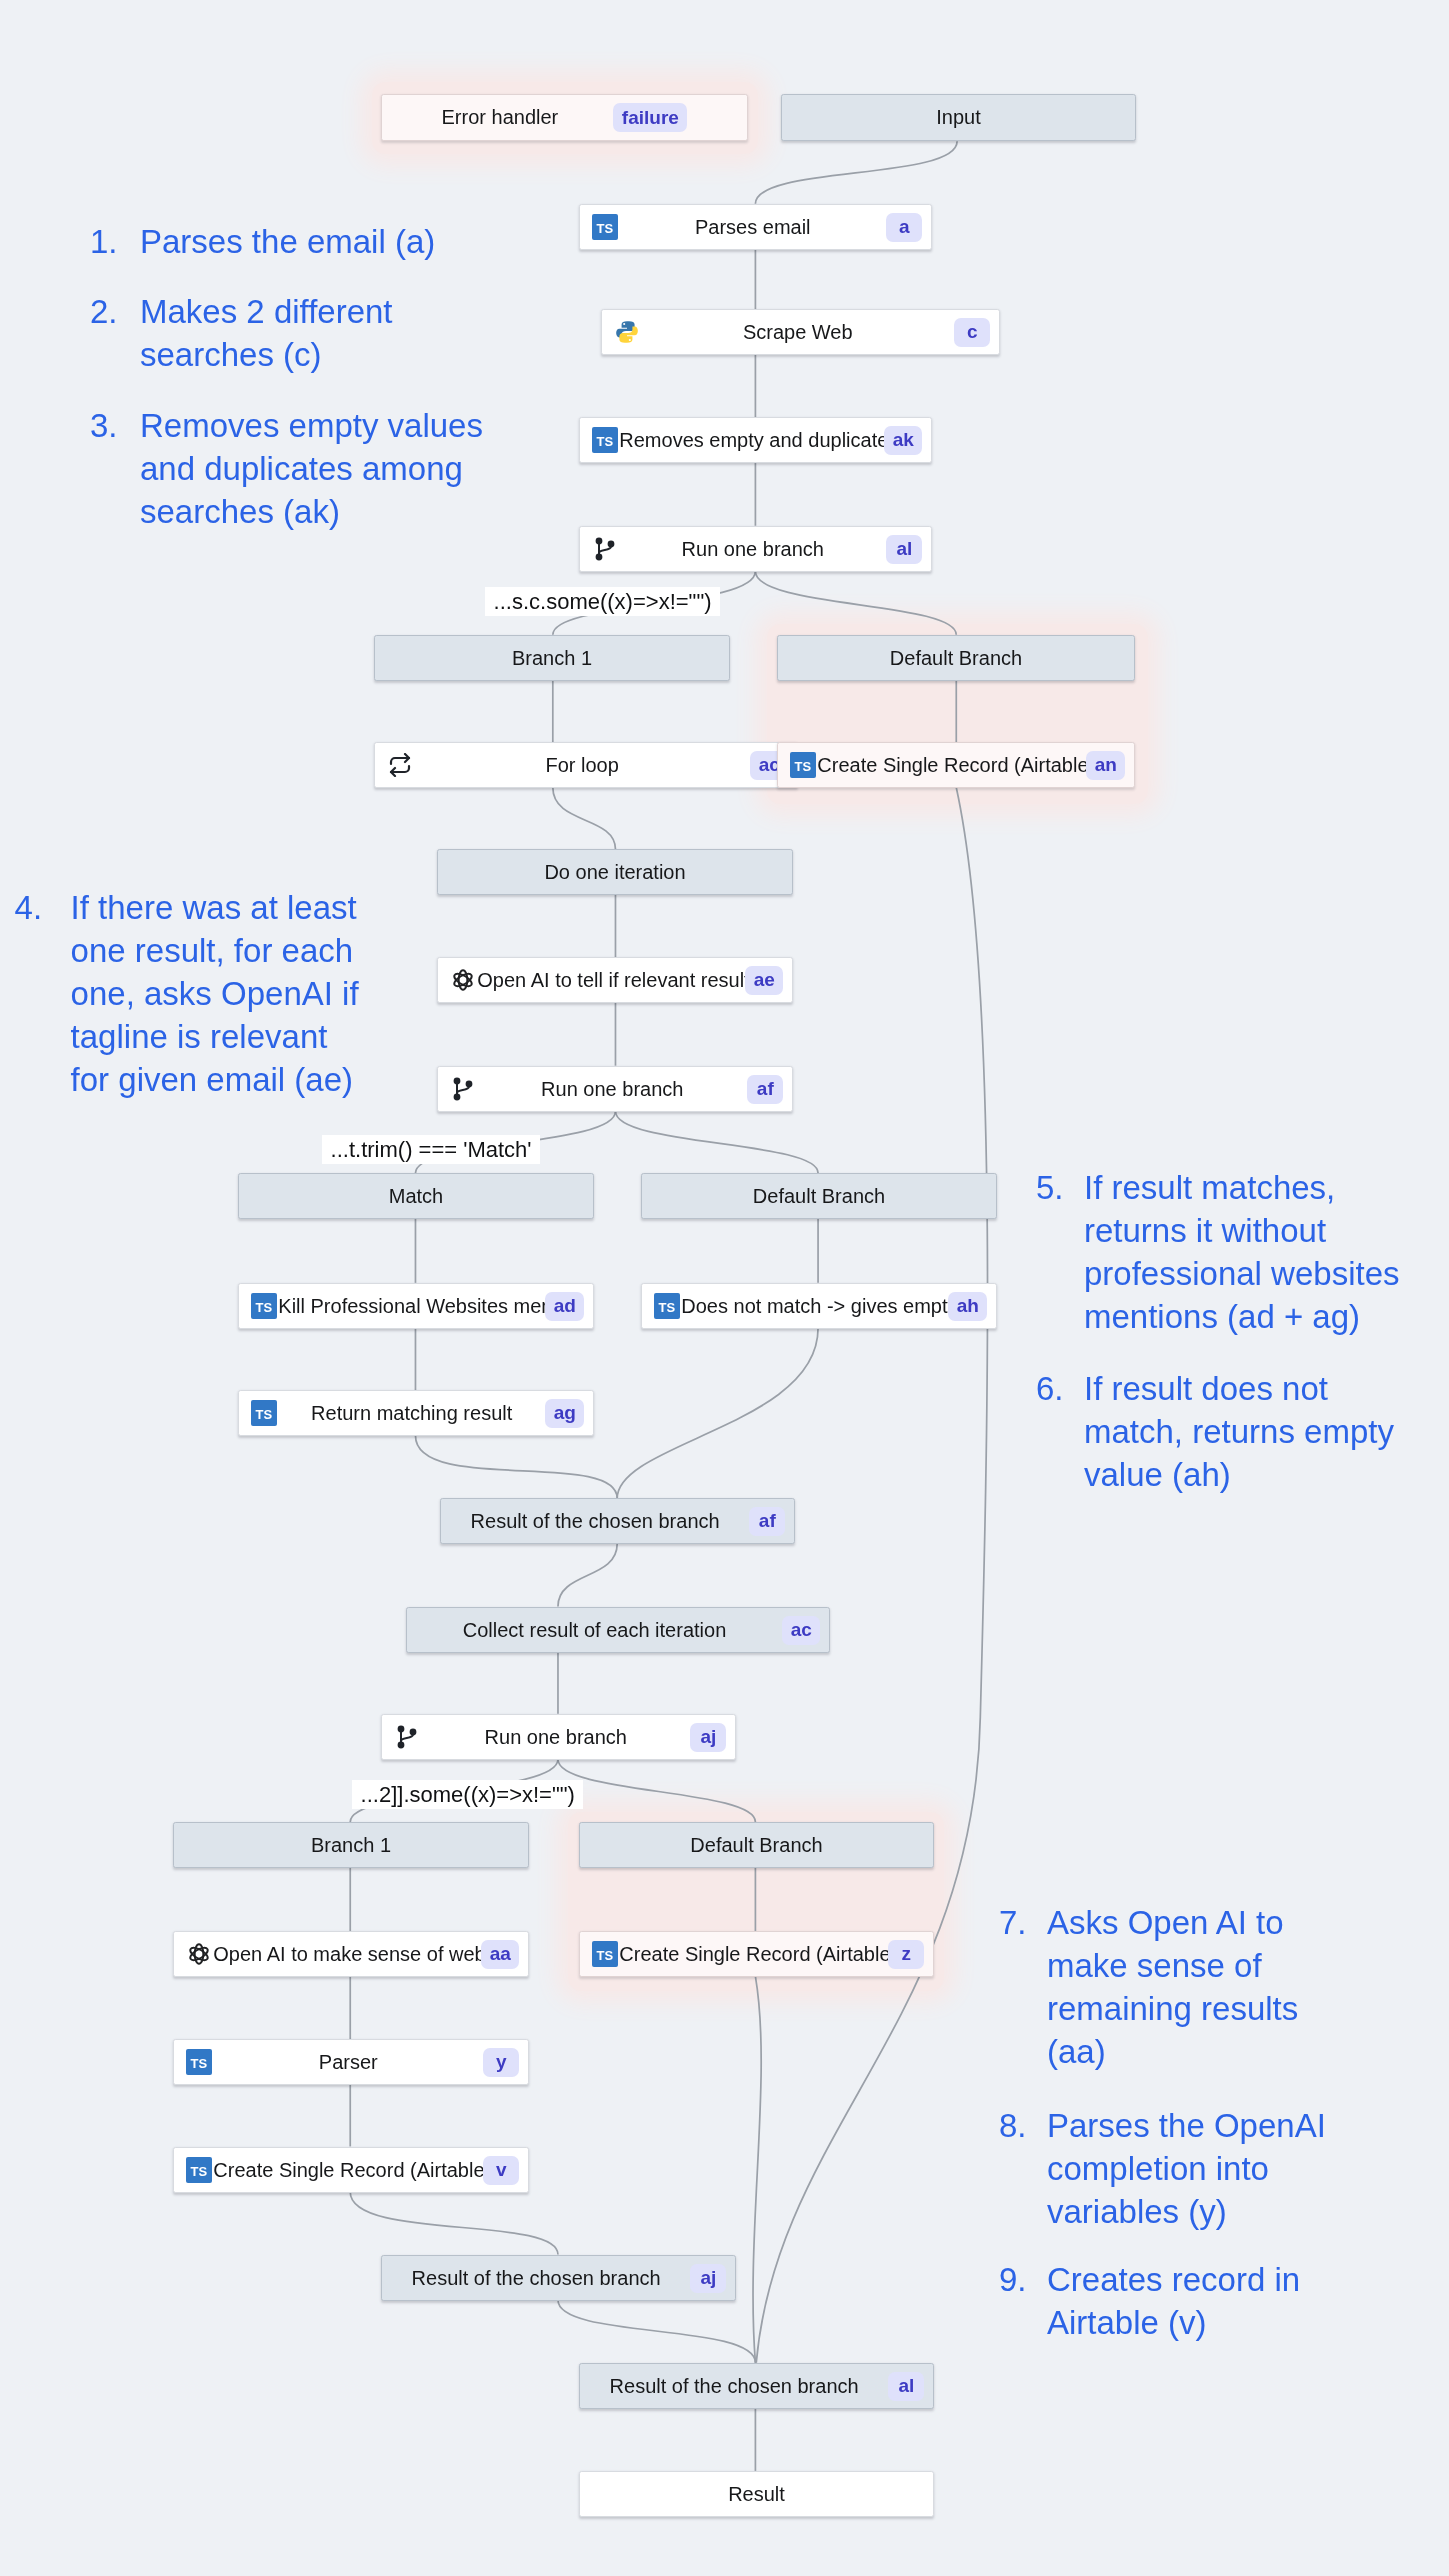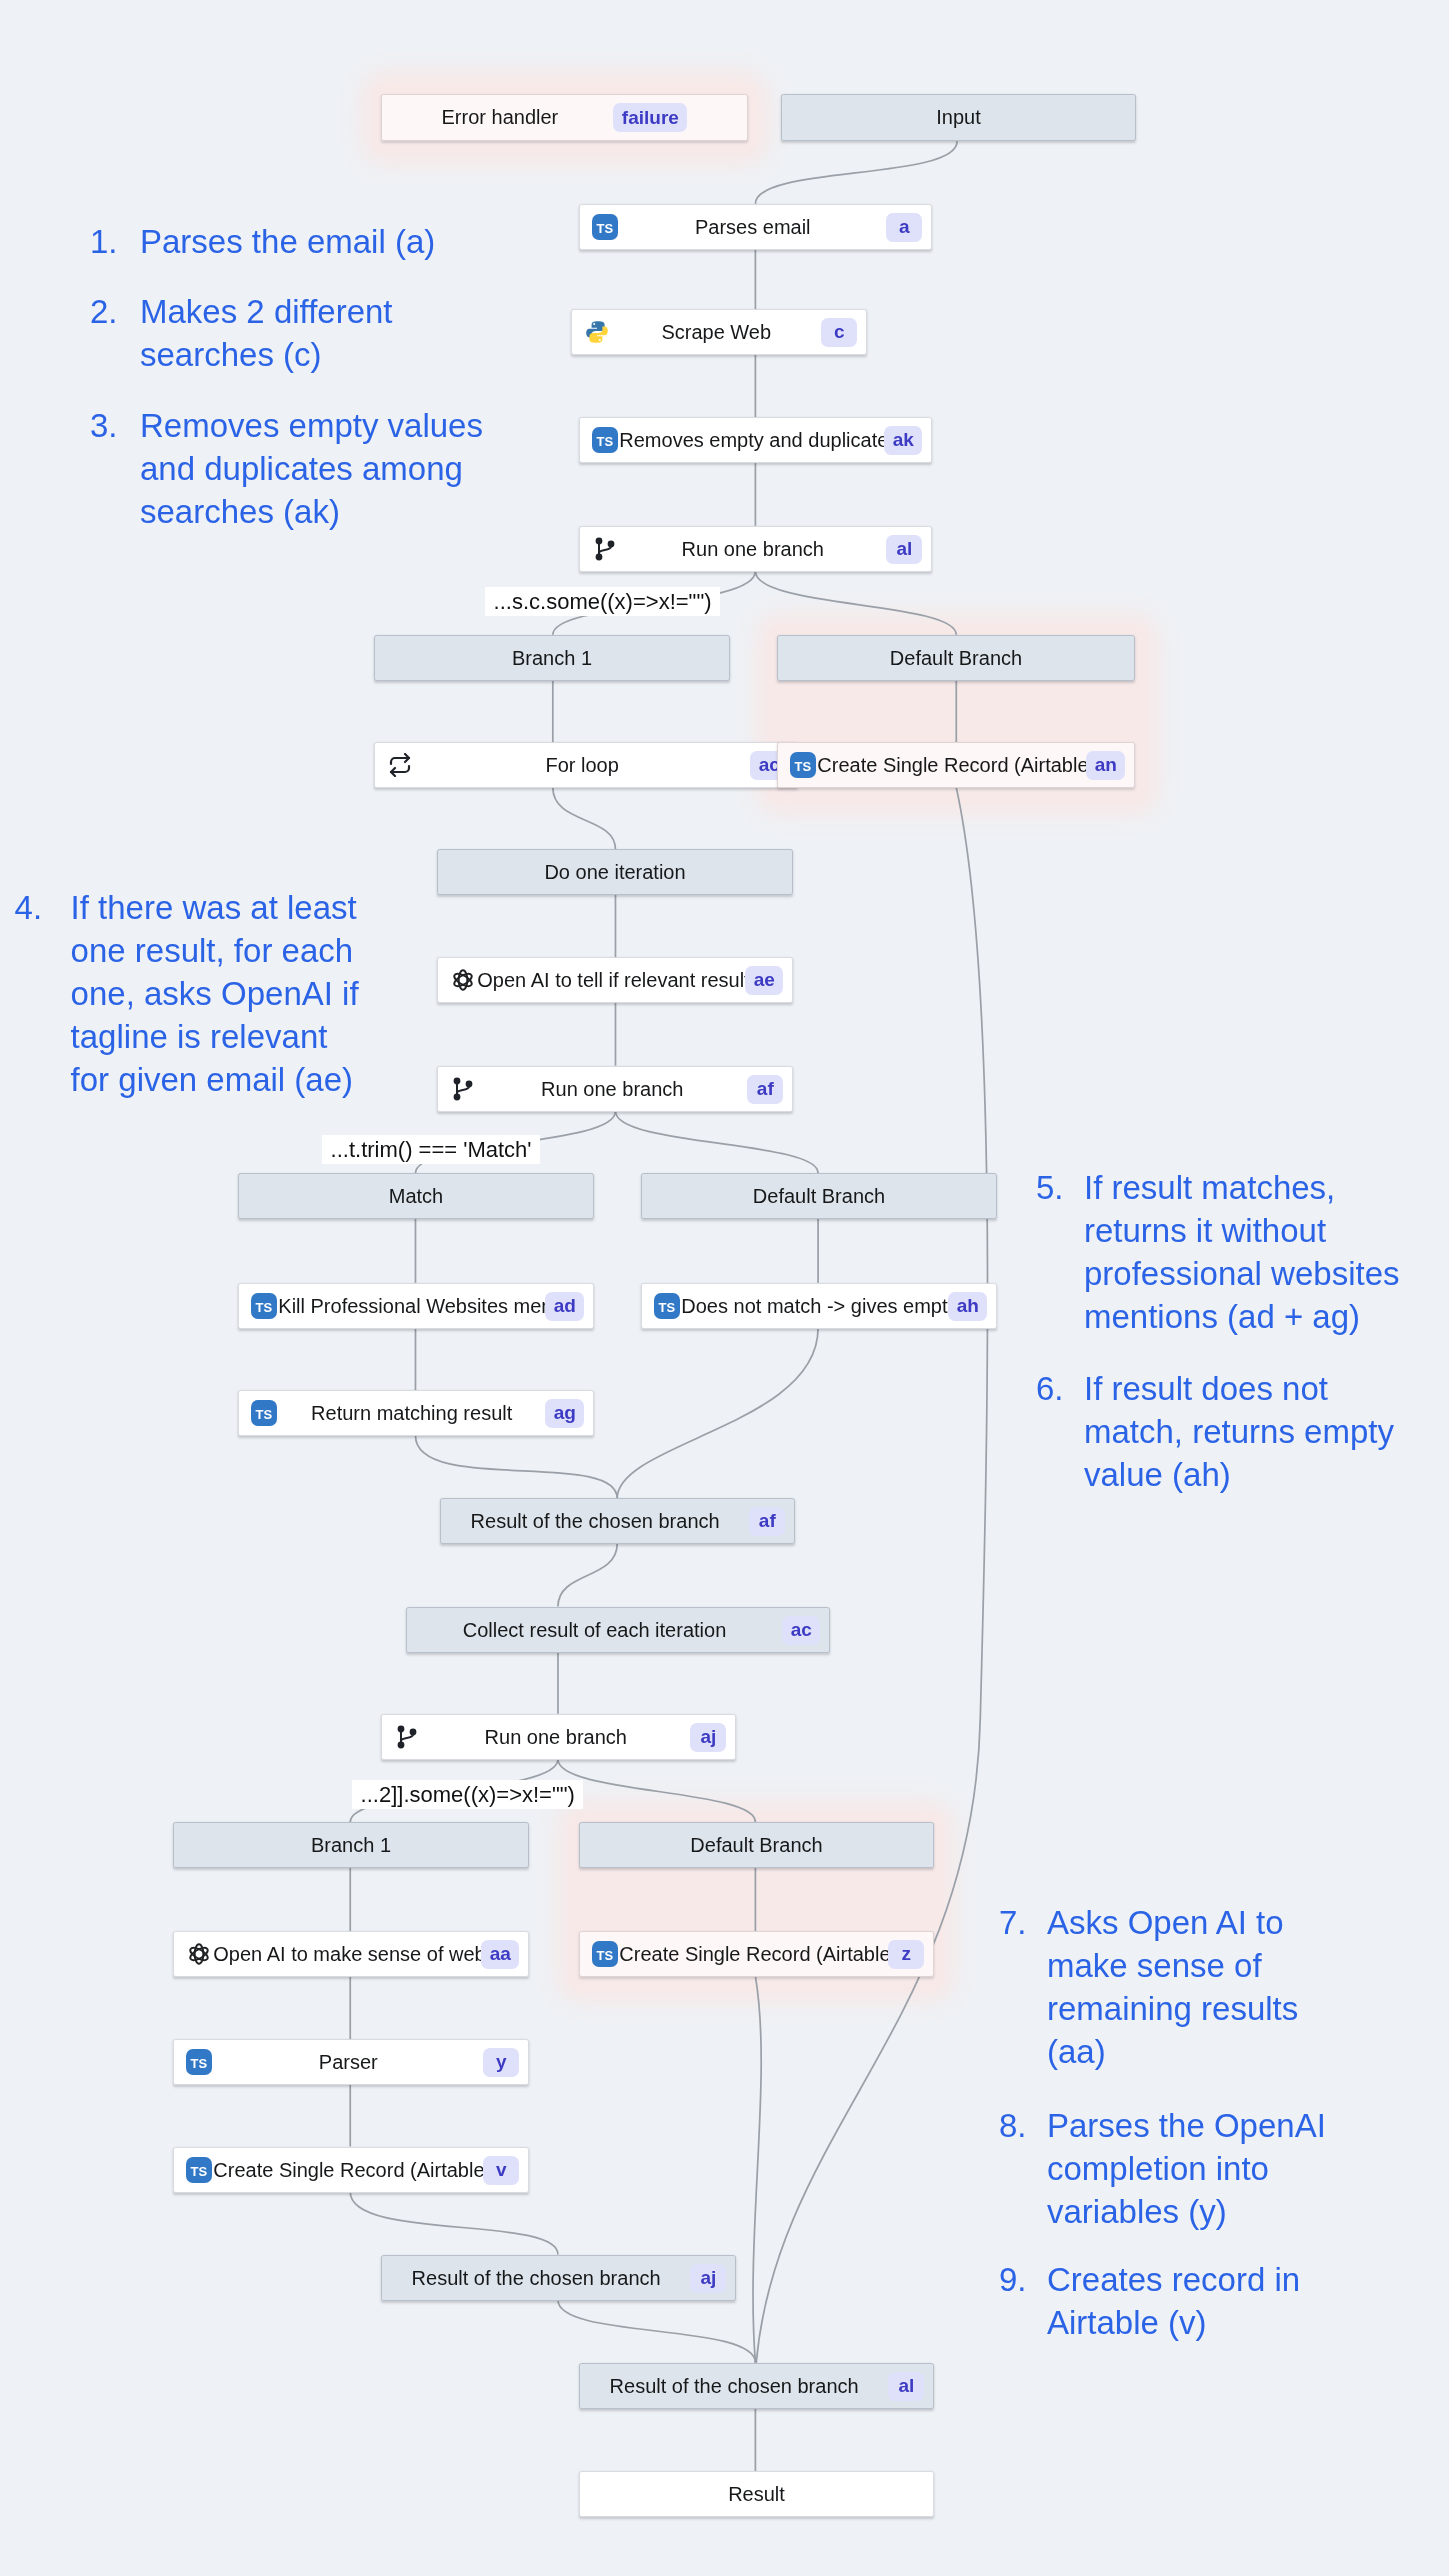--- a/index.html
+++ b/index.html
@@ -18,21 +18,21 @@
   .node .label{flex:1; text-align:center; white-space:nowrap; overflow:hidden;}
   .node .iconbox{width:29px; height:29px; margin-left:10.3px; flex:0 0 auto;
         display:flex; align-items:center; justify-content:center;}
   .node .badge{margin-right:8.6px; min-width:19px; height:29px; padding:0 8.6px; flex:0 0 auto;
         background:#dfe1fb; color:#3d3bc3; font-weight:bold; font-size:19px; border-radius:6.9px;
         display:flex; align-items:center; justify-content:center;}
   .node.centered{justify-content:center;}
   .node.centered .label{flex:0 0 auto;}
   .node.centered .badge{margin:0 0 0 45px;}
 
-  .ts-box{width:26px; height:26px; background:#3178c6; border-radius:7px; color:#fff;
+  .ts-box{width:26px; height:26px; background:#3178c6; border-radius:2px; color:#fff;
         font-weight:bold; font-size:13px; display:flex; align-items:end; justify-content:center; line-height:22px;}
 
   .cond{position:absolute; background:#ffffff; color:#101113; font-size:22px;
         padding:1.7px 8.6px; white-space:nowrap;}
 
   .ann{position:absolute; color:#2b63e6; font-size:33px; line-height:43px; font-weight:500; display:flex;}
   .ann .num{flex:0 0 auto;}
   .ann .lines{display:flex; flex-direction:column;}
   .ann .lines span{white-space:nowrap;}
 </style>
@@ -90,21 +90,21 @@
   </div>
 
   <div class="node white" style="left:579px;top:204px;width:353px;">
     <span class="iconbox">
         <span class="ts-box">TS</span>
       </span>
     <span class="label">Parses email</span>
     <span class="badge">a</span>
   </div>
 
-  <div class="node white" style="left:571px;top:309px;width:296px;">
+  <div class="node white" style="left:601px;top:309px;width:399px;">
     <span class="iconbox">
       <svg width="26" height="26" viewBox="0 0 24 24">
         <path fill="#3776ab" d="M12 2c-3 0-5 1-5 3v3h5v1H5c-2 0-3 2-3 4s1 4 3 4h2v-3c0-2 2-3 4-3h5c1.7 0 3-1.3 3-3V5c0-2-2-3-5-3h-2z"></path>
         <circle fill="#ffffff" cx="9.4" cy="4.6" r="1"></circle>
         <path fill="#ffd43b" d="M12 22c3 0 5-1 5-3v-3h-5v-1h7c2 0 3-2 3-4s-1-4-3-4h-2v3c0 2-2 3-4 3H8c-1.7 0-3 1.3-3 3v3c0 2 2 3 5 3h2z"></path>
         <circle fill="#ffffff" cx="14.6" cy="19.4" r="1"></circle>
       </svg>
     </span>
     <span class="label">Scrape Web</span>
     <span class="badge">c</span>

